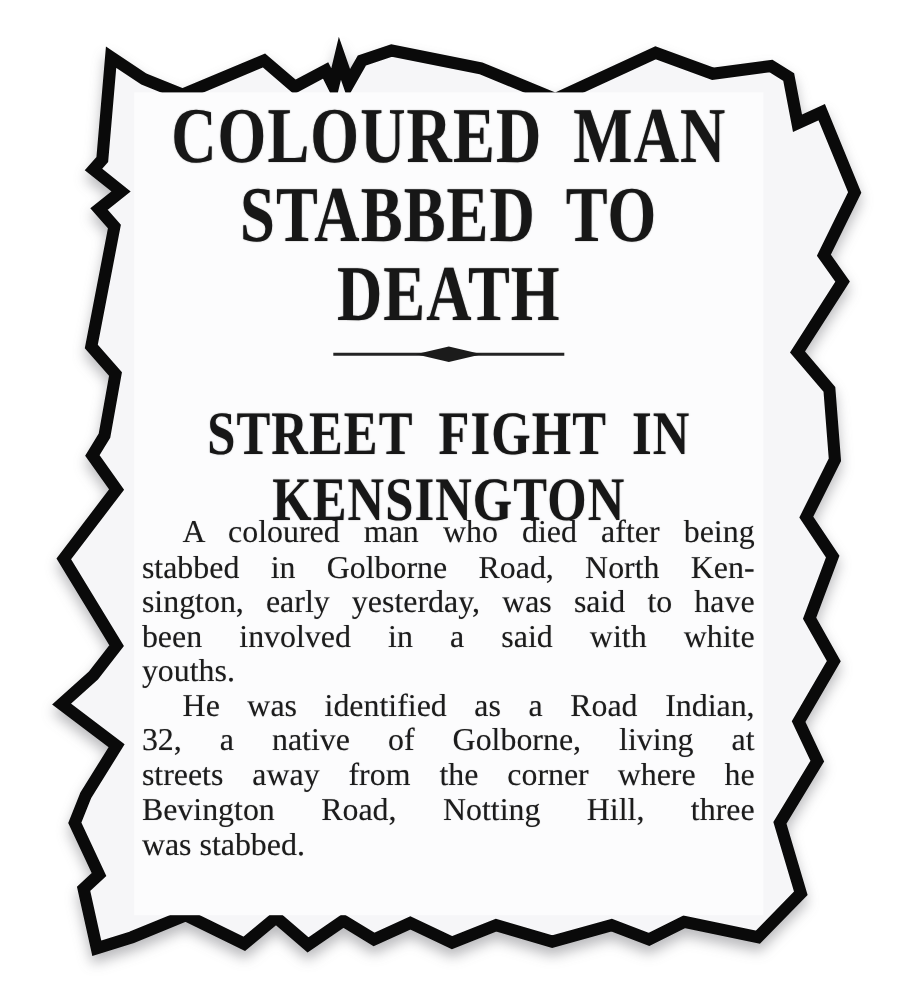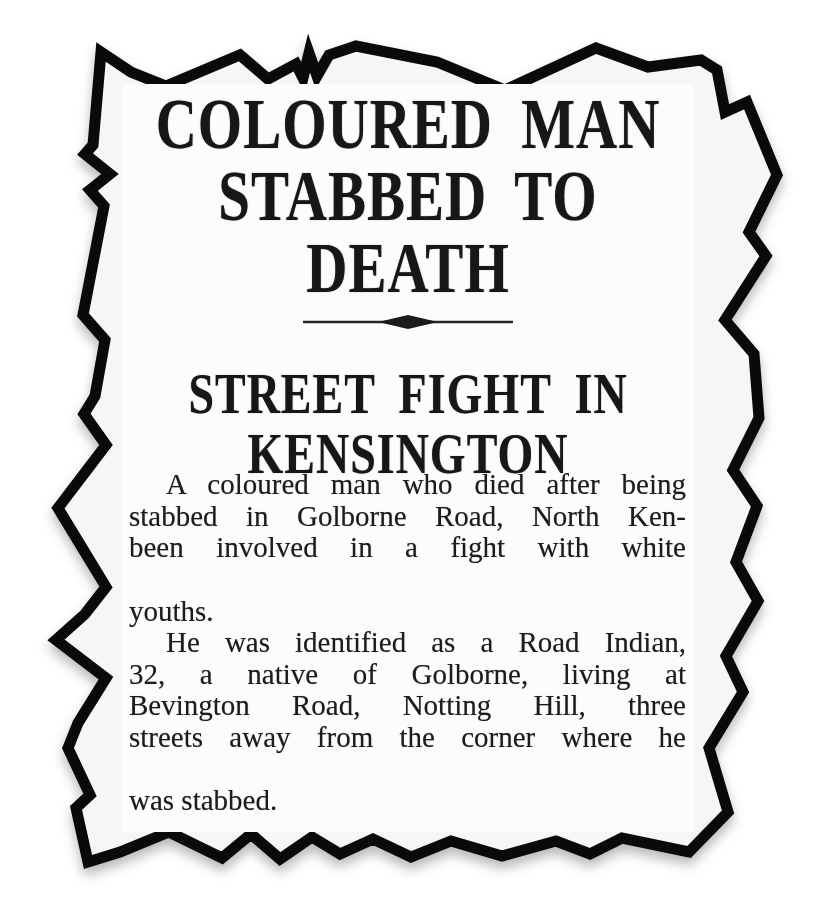--- a/index.html
+++ b/index.html
@@ -83,21 +83,20 @@
     line-height: 31.5px;
     color: #1c1c1c;
     text-shadow: 0 0 0.8px rgba(25,25,25,0.45);
   }
   .jline {
     text-align: justify;
     text-align-last: justify;
   }
   .lline {
     text-align: left;
-    margin-top: 32px;
   }
   .indent {
     text-indent: 37px;
   }
 </style>
 </head>
 <body>
 
 <div class="stage">
 
@@ -129,26 +128,27 @@
 
     <div class="subheadline">
       <div>STREET FIGHT IN</div>
       <div>KENSINGTON</div>
     </div>
 
     <div class="article-body">
       <div>
         <div class="jline indent">A coloured man who died after being</div>
         <div class="jline">stabbed in Golborne Road, North Ken-</div>
-        <div class="jline">been involved in a fight with white</div>
+        <div class="jline">sington, early yesterday, was said to have</div>
+        <div class="jline">been involved in a said with white</div>
         <div class="lline">youths.</div>
       </div>
       <div>
         <div class="jline indent">He was identified as a Road Indian,</div>
         <div class="jline">32, a native of Golborne, living at</div>
+        <div class="jline">streets away from the corner where he</div>
         <div class="jline">Bevington Road, Notting Hill, three</div>
-        <div class="jline">streets away from the corner where he</div>
         <div class="lline">was stabbed.</div>
       </div>
     </div>
 
   </div>
 </div>
 
 </body></html>

